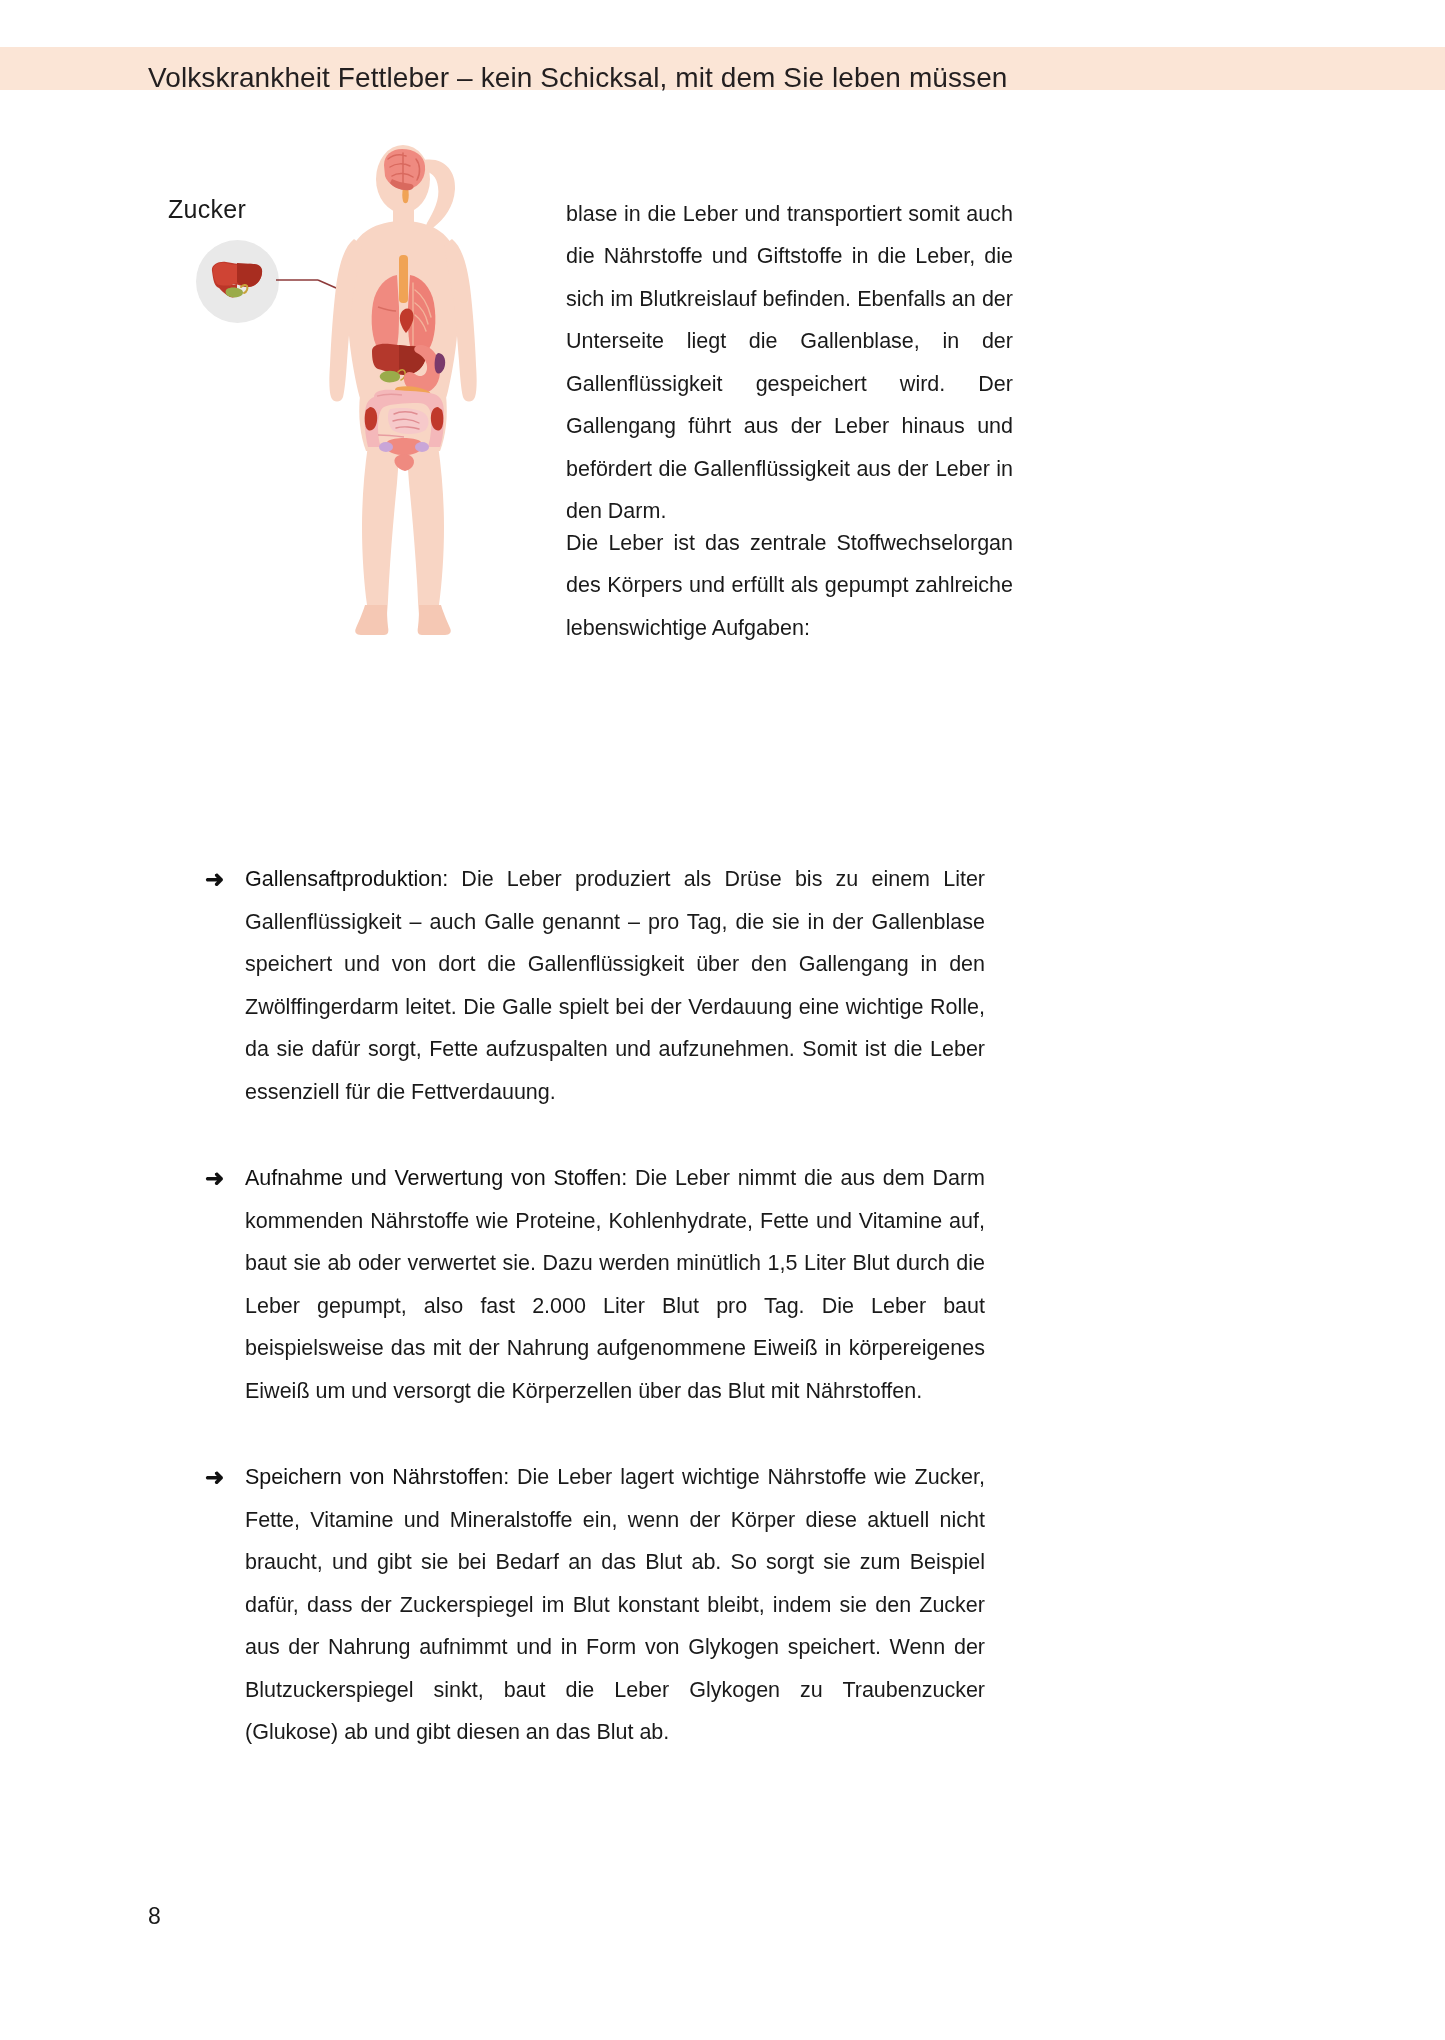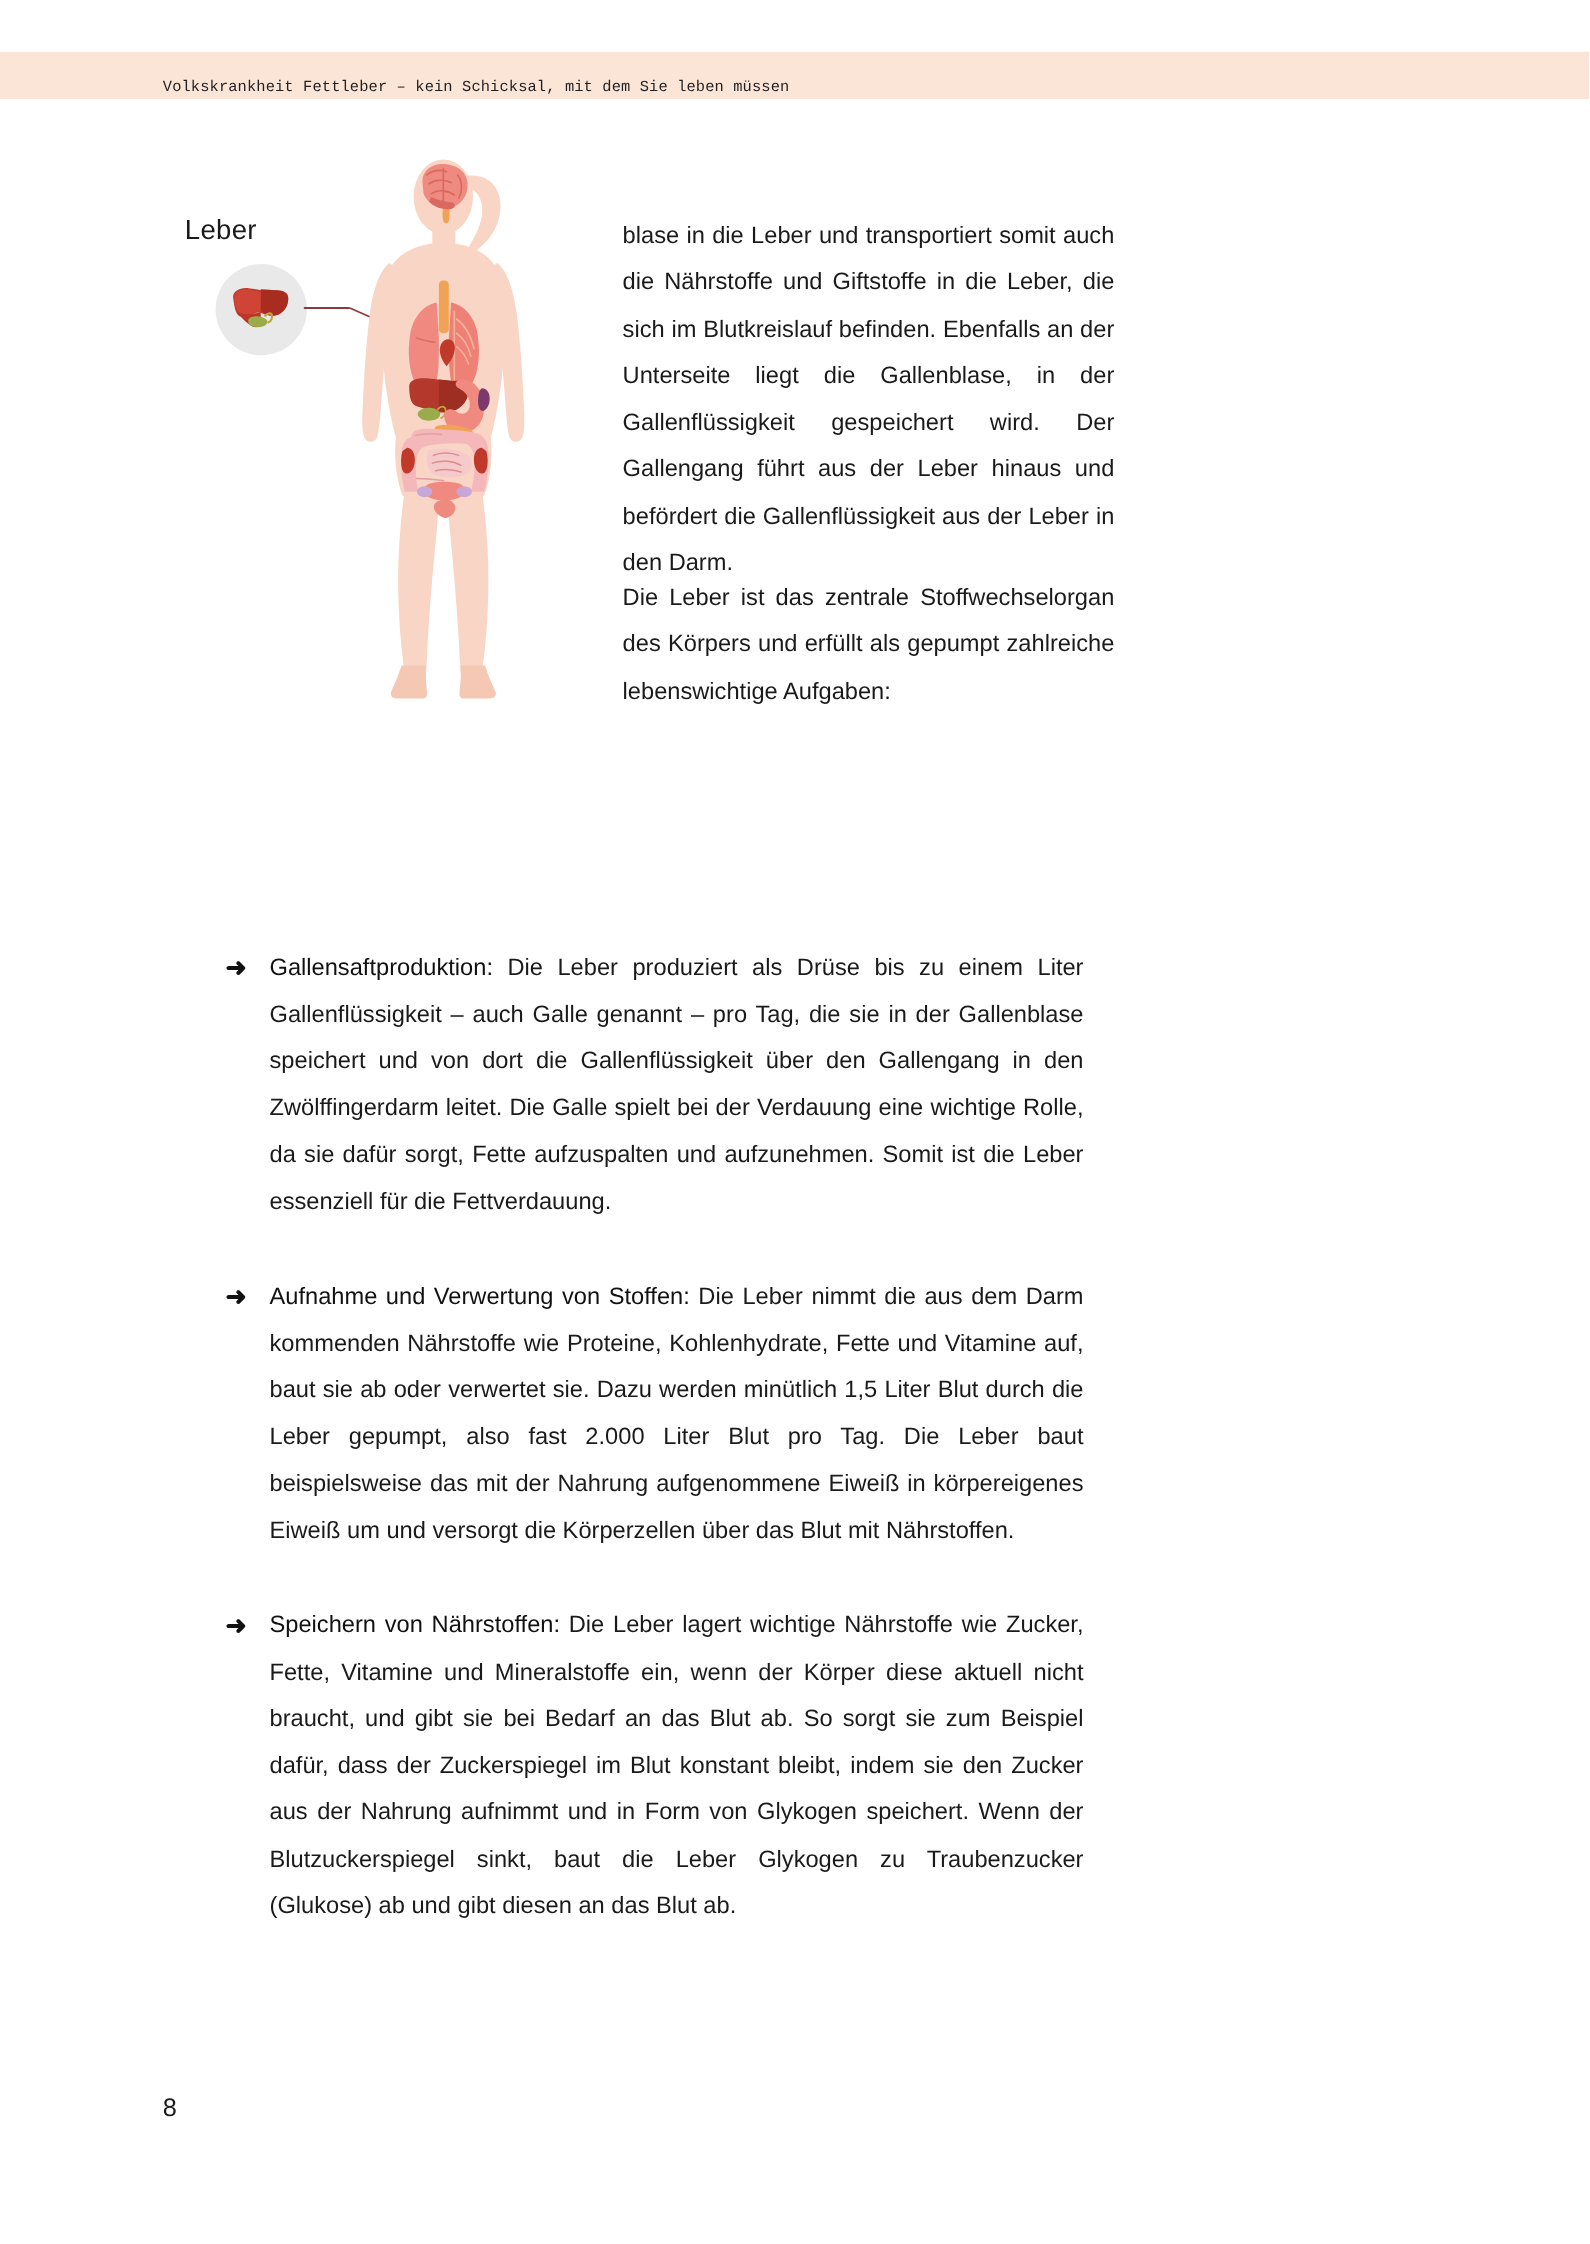--- a/index.html
+++ b/index.html
@@ -21,26 +21,26 @@
     position: absolute;
     left: 0;
     top: 47px;
     width: 1445px;
     height: 43px;
     background: #fbe5d6;
   }
   #header-title {
     position: absolute;
     left: 148px;
-    top: 72px;
-    font-size: 14px;
+    top: 62px;
+    font-size: 28px;
     letter-spacing: 0.1px;
     color: #231f20;
     white-space: nowrap;
-    font-family: Liberation Mono, monospace;
+    font-family: Liberation Sans, sans-serif;
   }
 
   
   #figure-block {
     position: absolute;
     left: 148px;
     top: 135px;
     width: 360px;
     height: 505px;
   }
@@ -134,21 +134,21 @@
   }
 </style>
 </head>
 <body>
 
 <div id="header-band"></div>
 <div id="header-title">Volkskrankheit Fettleber – kein Schicksal, mit dem Sie leben müssen</div>
 
 <div id="figure-block">
 
-  <div id="figure-caption-leber">Leber</div>
+  <div id="figure-caption-leber">Zucker</div>
 
   <div id="liver-callout-circle">
     <svg viewBox="0 0 83 83" width="83" height="83">
       <path d="M16 31 C15 25 22 21 30 22 C38 23 44 25 52 24 C60 23 66 26 66 32 C66 40 60 47 52 47 C46 47 42 44 38 44 C32 44 28 48 24 48 C18 48 17 38 16 31 Z" fill="#c0392b"></path>
       <path d="M41 23 C47 23 52 24 57 24 C63 24 67 27 66 33 C65 41 59 47 52 47 C47 47 43 44 41 42 Z" fill="#a82d20"></path>
       <path d="M17 30 C17 26 22 22 29 23 C34 24 38 25 41 25 L41 43 C37 44 33 47 27 47 C20 47 17 37 17 30 Z" fill="#cf4434"></path>
       <path d="M20 44 C24 50 30 55 34 57 C37 58 40 57 41 55 L41 44 C35 45 28 47 20 44 Z" fill="#bb3628"></path>
       <path d="M31 49 C34 47 40 47 44 49 C47 50 48 53 46 55 C43 58 36 58 32 56 C29 54 29 50 31 49 Z" fill="#9aab4a"></path>
       <path d="M45 47 C47 45 50 44 51 46 C52 48 51 52 48 53" stroke="#c8a33a" stroke-width="2" fill="none" stroke-linecap="round"></path>
     </svg>

